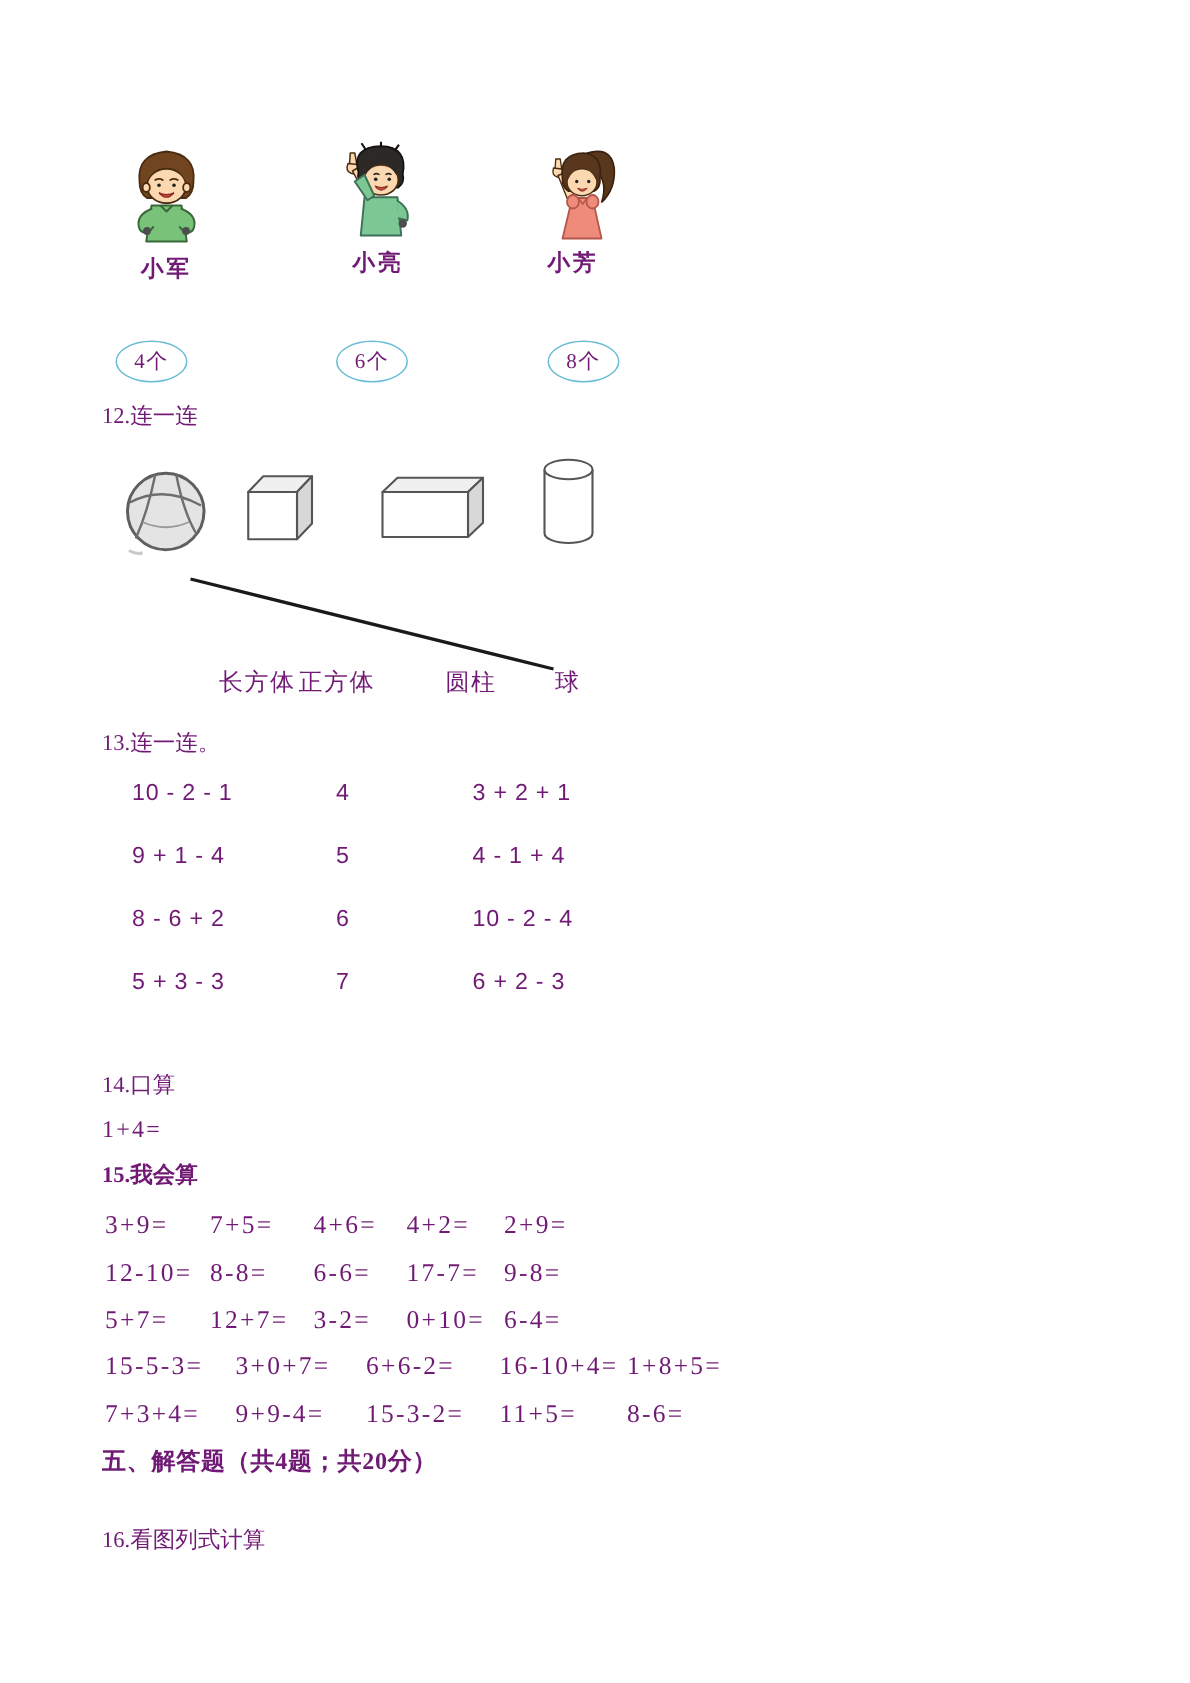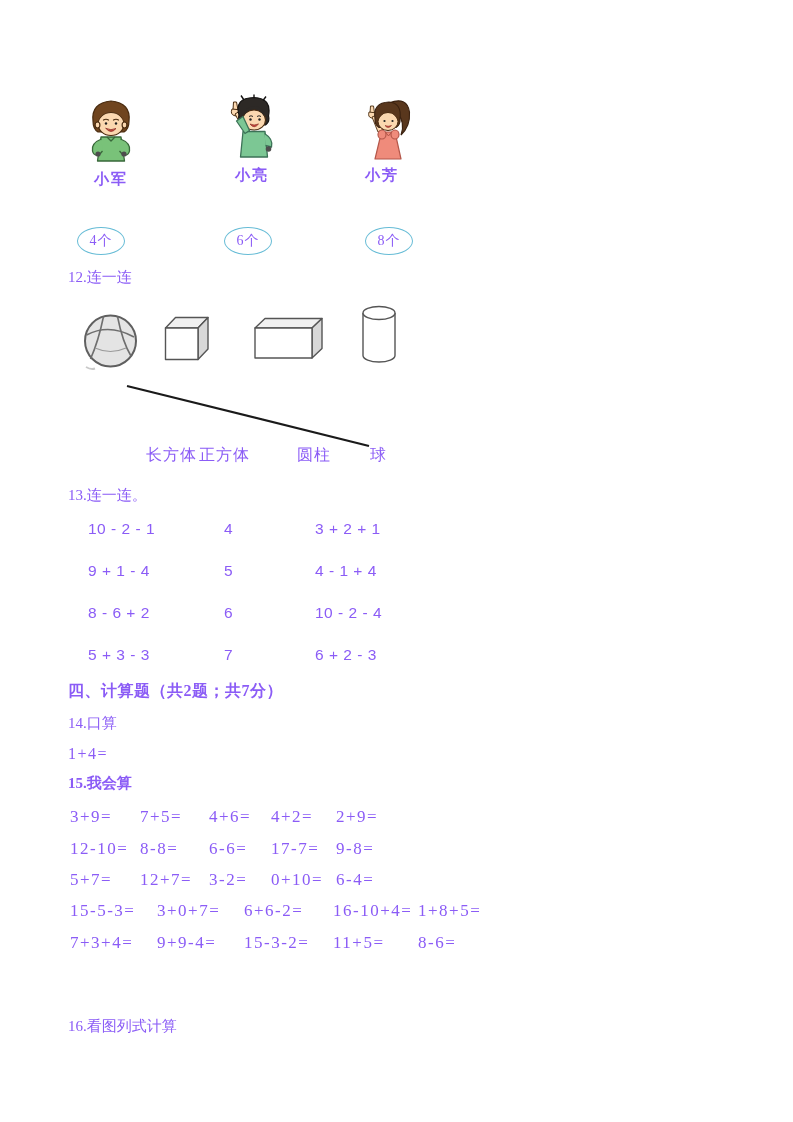--- a/index.html
+++ b/index.html
@@ -1,17 +1,17 @@
 <!DOCTYPE html>
 <html><head>
 <meta charset="utf-8">
 <style>
   html,body{margin:0;padding:0;background:#ffffff;}
   .page{position:relative;width:793px;height:1122px;background:#fff;overflow:hidden;
-        font-family:"Liberation Serif","DejaVu Serif",serif;color:#8b5cf6;}
+        font-family:"Liberation Serif","DejaVu Serif",serif;color:#701a75;}
   .abs{position:absolute;}
 
   .kid{position:absolute;}
   .kid-name{position:absolute;font-size:15px;font-weight:700;letter-spacing:2px;text-align:center;width:66px;}
 
   .oval{position:absolute;width:46px;height:26px;border:1.6px solid #67bcd6;border-radius:50%;
         display:flex;align-items:center;justify-content:center;font-size:14px;letter-spacing:1px;}
 
   .lbl{position:absolute;left:68px;font-size:15px;}
   .sec{position:absolute;left:68px;font-size:16px;font-weight:700;letter-spacing:0.5px;}
@@ -162,21 +162,20 @@
   <span class="q13c xR y2">4 - 1 + 4</span>
 
   <span class="q13c xL y3">8 - 6 + 2</span>
   <span class="q13c xM y3">6</span>
   <span class="q13c xR y3">10 - 2 - 4</span>
 
   <span class="q13c xL y4">5 + 3 - 3</span>
   <span class="q13c xM y4">7</span>
   <span class="q13c xR y4">6 + 2 - 3</span>
 
-  <div class="sec" style="top:681px;">四、计算题（共2题；共7分）</div>
   <div class="lbl" style="top:714px;">14.口算</div>
   <div class="lbl" style="top:745px;font-size:16px;letter-spacing:1.5px;text-align:right;">1+4=</div>
   <div class="lbl" style="top:774px;font-weight:bold;">15.我会算</div>
 
   <span class="q15c t1 pa1">3+9=</span>
   <span class="q15c t1 pa2">7+5=</span>
   <span class="q15c t1 pa3">4+6=</span>
   <span class="q15c t1 pa4">4+2=</span>
   <span class="q15c t1 pa5">2+9=</span>
 
@@ -197,15 +196,16 @@
   <span class="q15c t4 pb3">6+6-2=</span>
   <span class="q15c t4 pb4">16-10+4=</span>
   <span class="q15c t4 pb5">1+8+5=</span>
 
   <span class="q15c t5 pb1">7+3+4=</span>
   <span class="q15c t5 pb2">9+9-4=</span>
   <span class="q15c t5 pb3">15-3-2=</span>
   <span class="q15c t5 pb4">11+5=</span>
   <span class="q15c t5 pb5">8-6=</span>
 
+  <div class="sec" style="top:964px;">五、解答题（共4题；共20分）</div>
   <div class="lbl" style="top:1017px;">16.看图列式计算</div>
 
 </div>
 
 </body></html>

